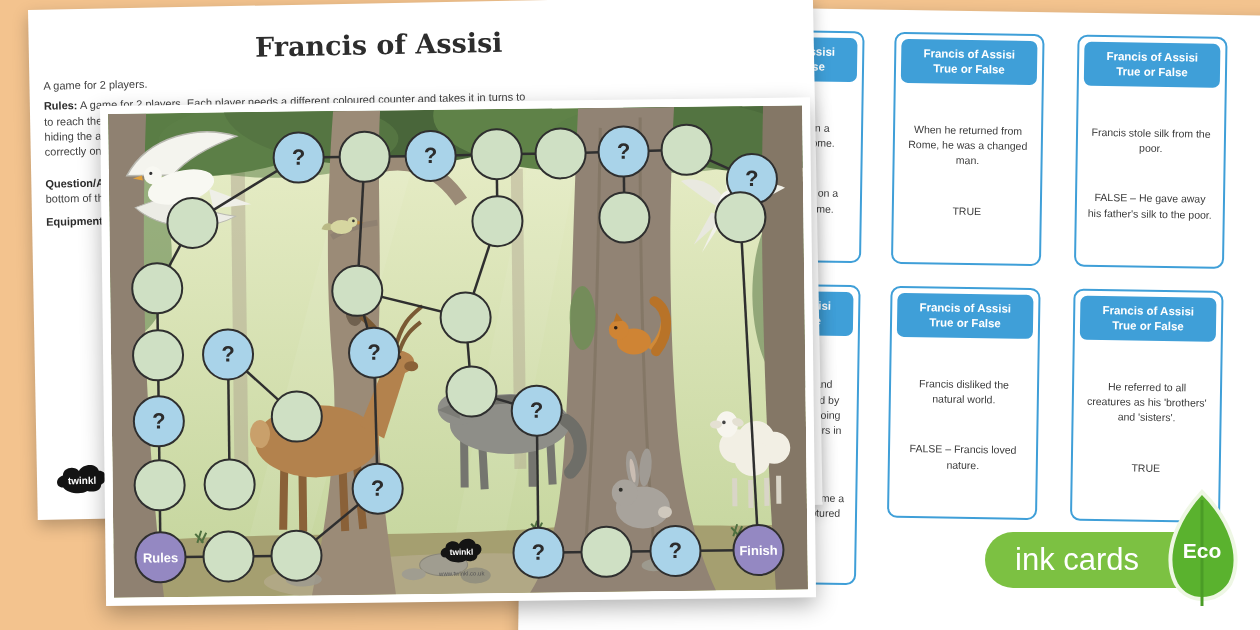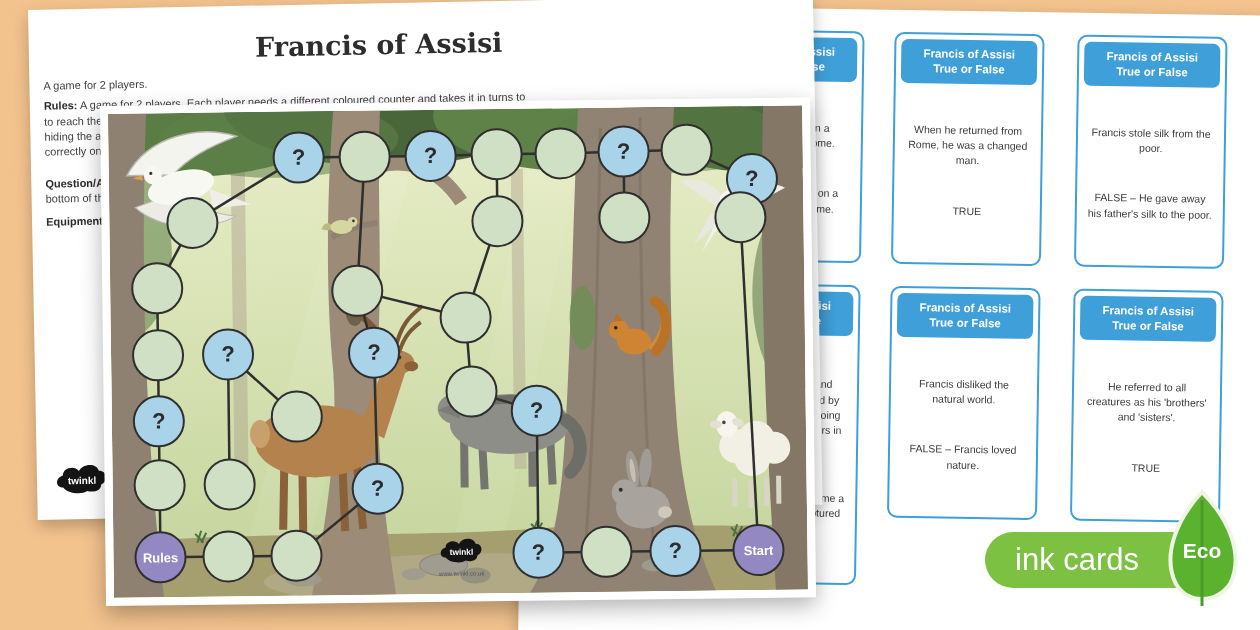--- a/index.html
+++ b/index.html
@@ -369,21 +369,21 @@
           <div class="space question" style="left: 399px; top: 276px;">?</div>
           <div class="space green" style="left: 21px; top: 346px;"></div>
           <div class="space green" style="left: 91px; top: 346px;"></div>
           <div class="space question" style="left: 239px; top: 352px;">?</div>
           <div class="space start" style="left: 21px; top: 418px;">Rules</div>
           <div class="space green" style="left: 89px; top: 418px;"></div>
           <div class="space green" style="left: 157px; top: 418px;"></div>
           <div class="space question" style="left: 399px; top: 418px;">?</div>
           <div class="space green" style="left: 467px; top: 418px;"></div>
           <div class="space question" style="left: 536px; top: 418px;">?</div>
-          <div class="space finish" style="left: 619px; top: 418px;">Start</div>
+          <div class="space finish" style="left: 619px; top: 418px;">Finish</div>
         </div>
 
       <div id="board-logo">
         <svg class="twinkl-cloud" width="52" height="30" viewBox="0 0 58 36">
           <path d="M10,26 C2,26 2,16 10,14 C10,6 22,4 26,10 C30,2 44,2 46,10 C54,10 56,20 48,24 C48,30 40,32 34,30 C28,34 14,32 10,26 Z" fill="#141414"></path>
           <text x="29" y="23" fill="#fff" font-size="10" font-weight="bold" text-anchor="middle" font-family="Liberation Sans, sans-serif">twinkl</text>
         </svg>
         <div id="board-logo-url">www.twinkl.co.uk</div>
       </div>
     </div>

